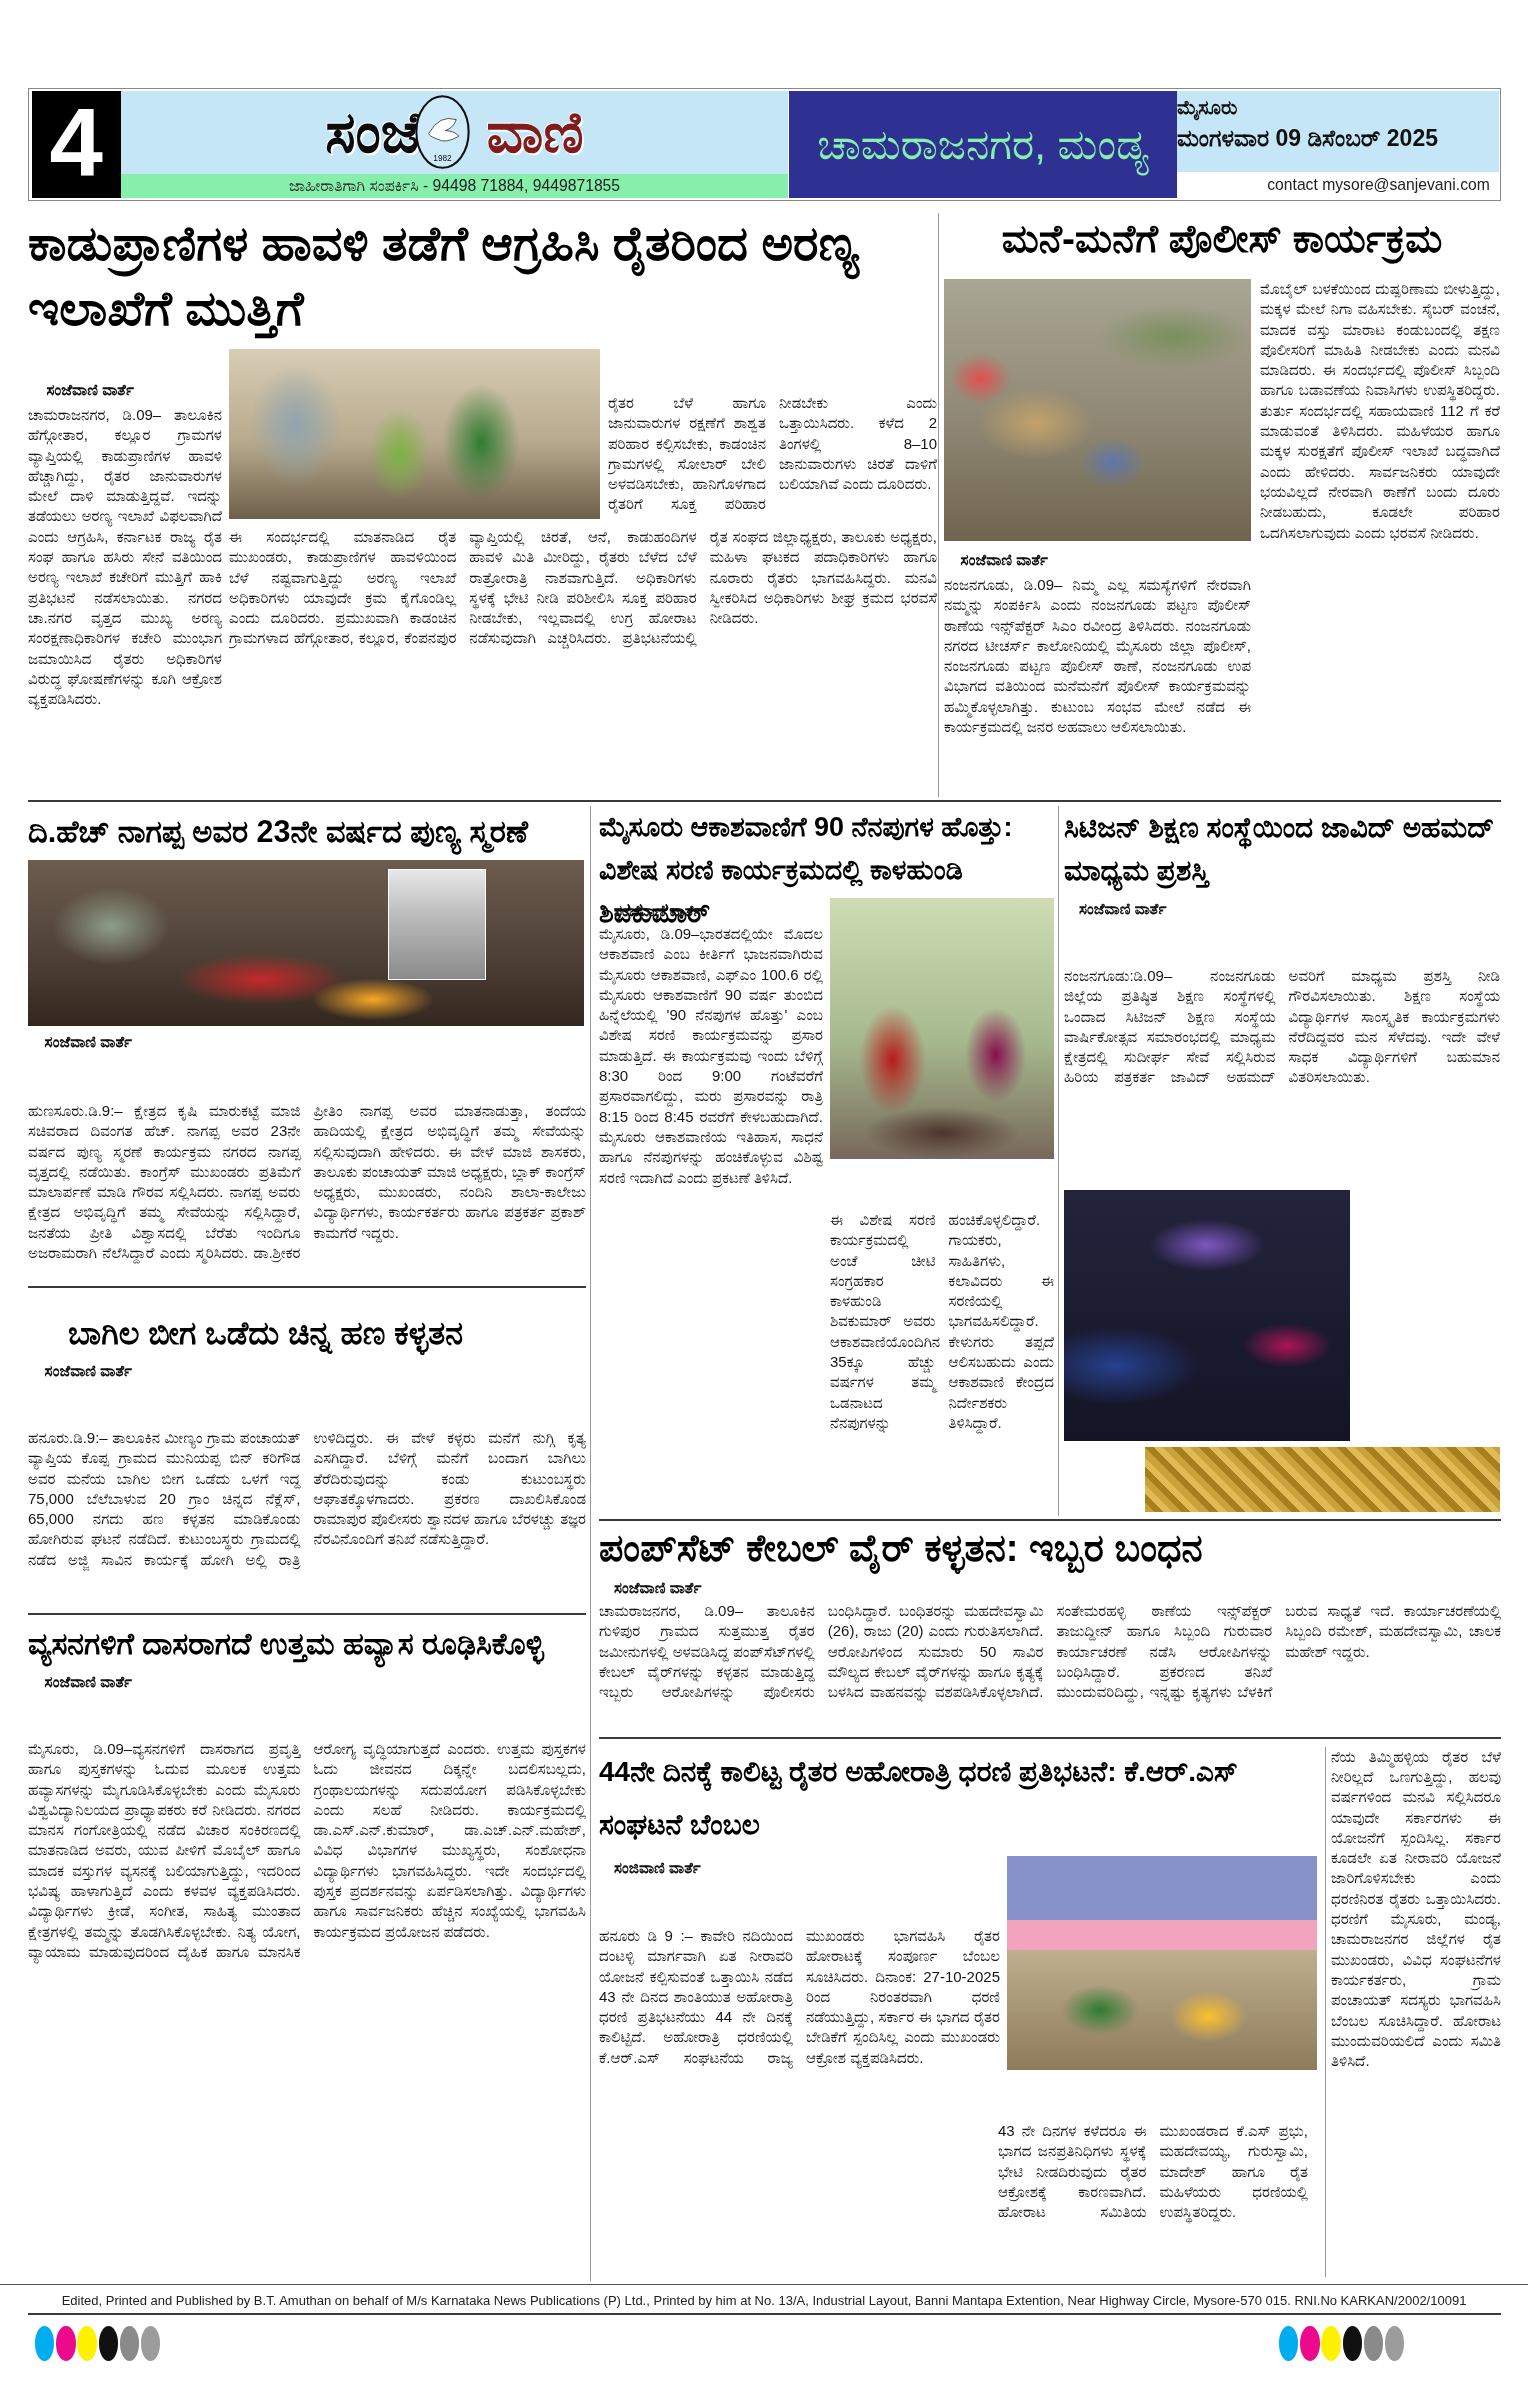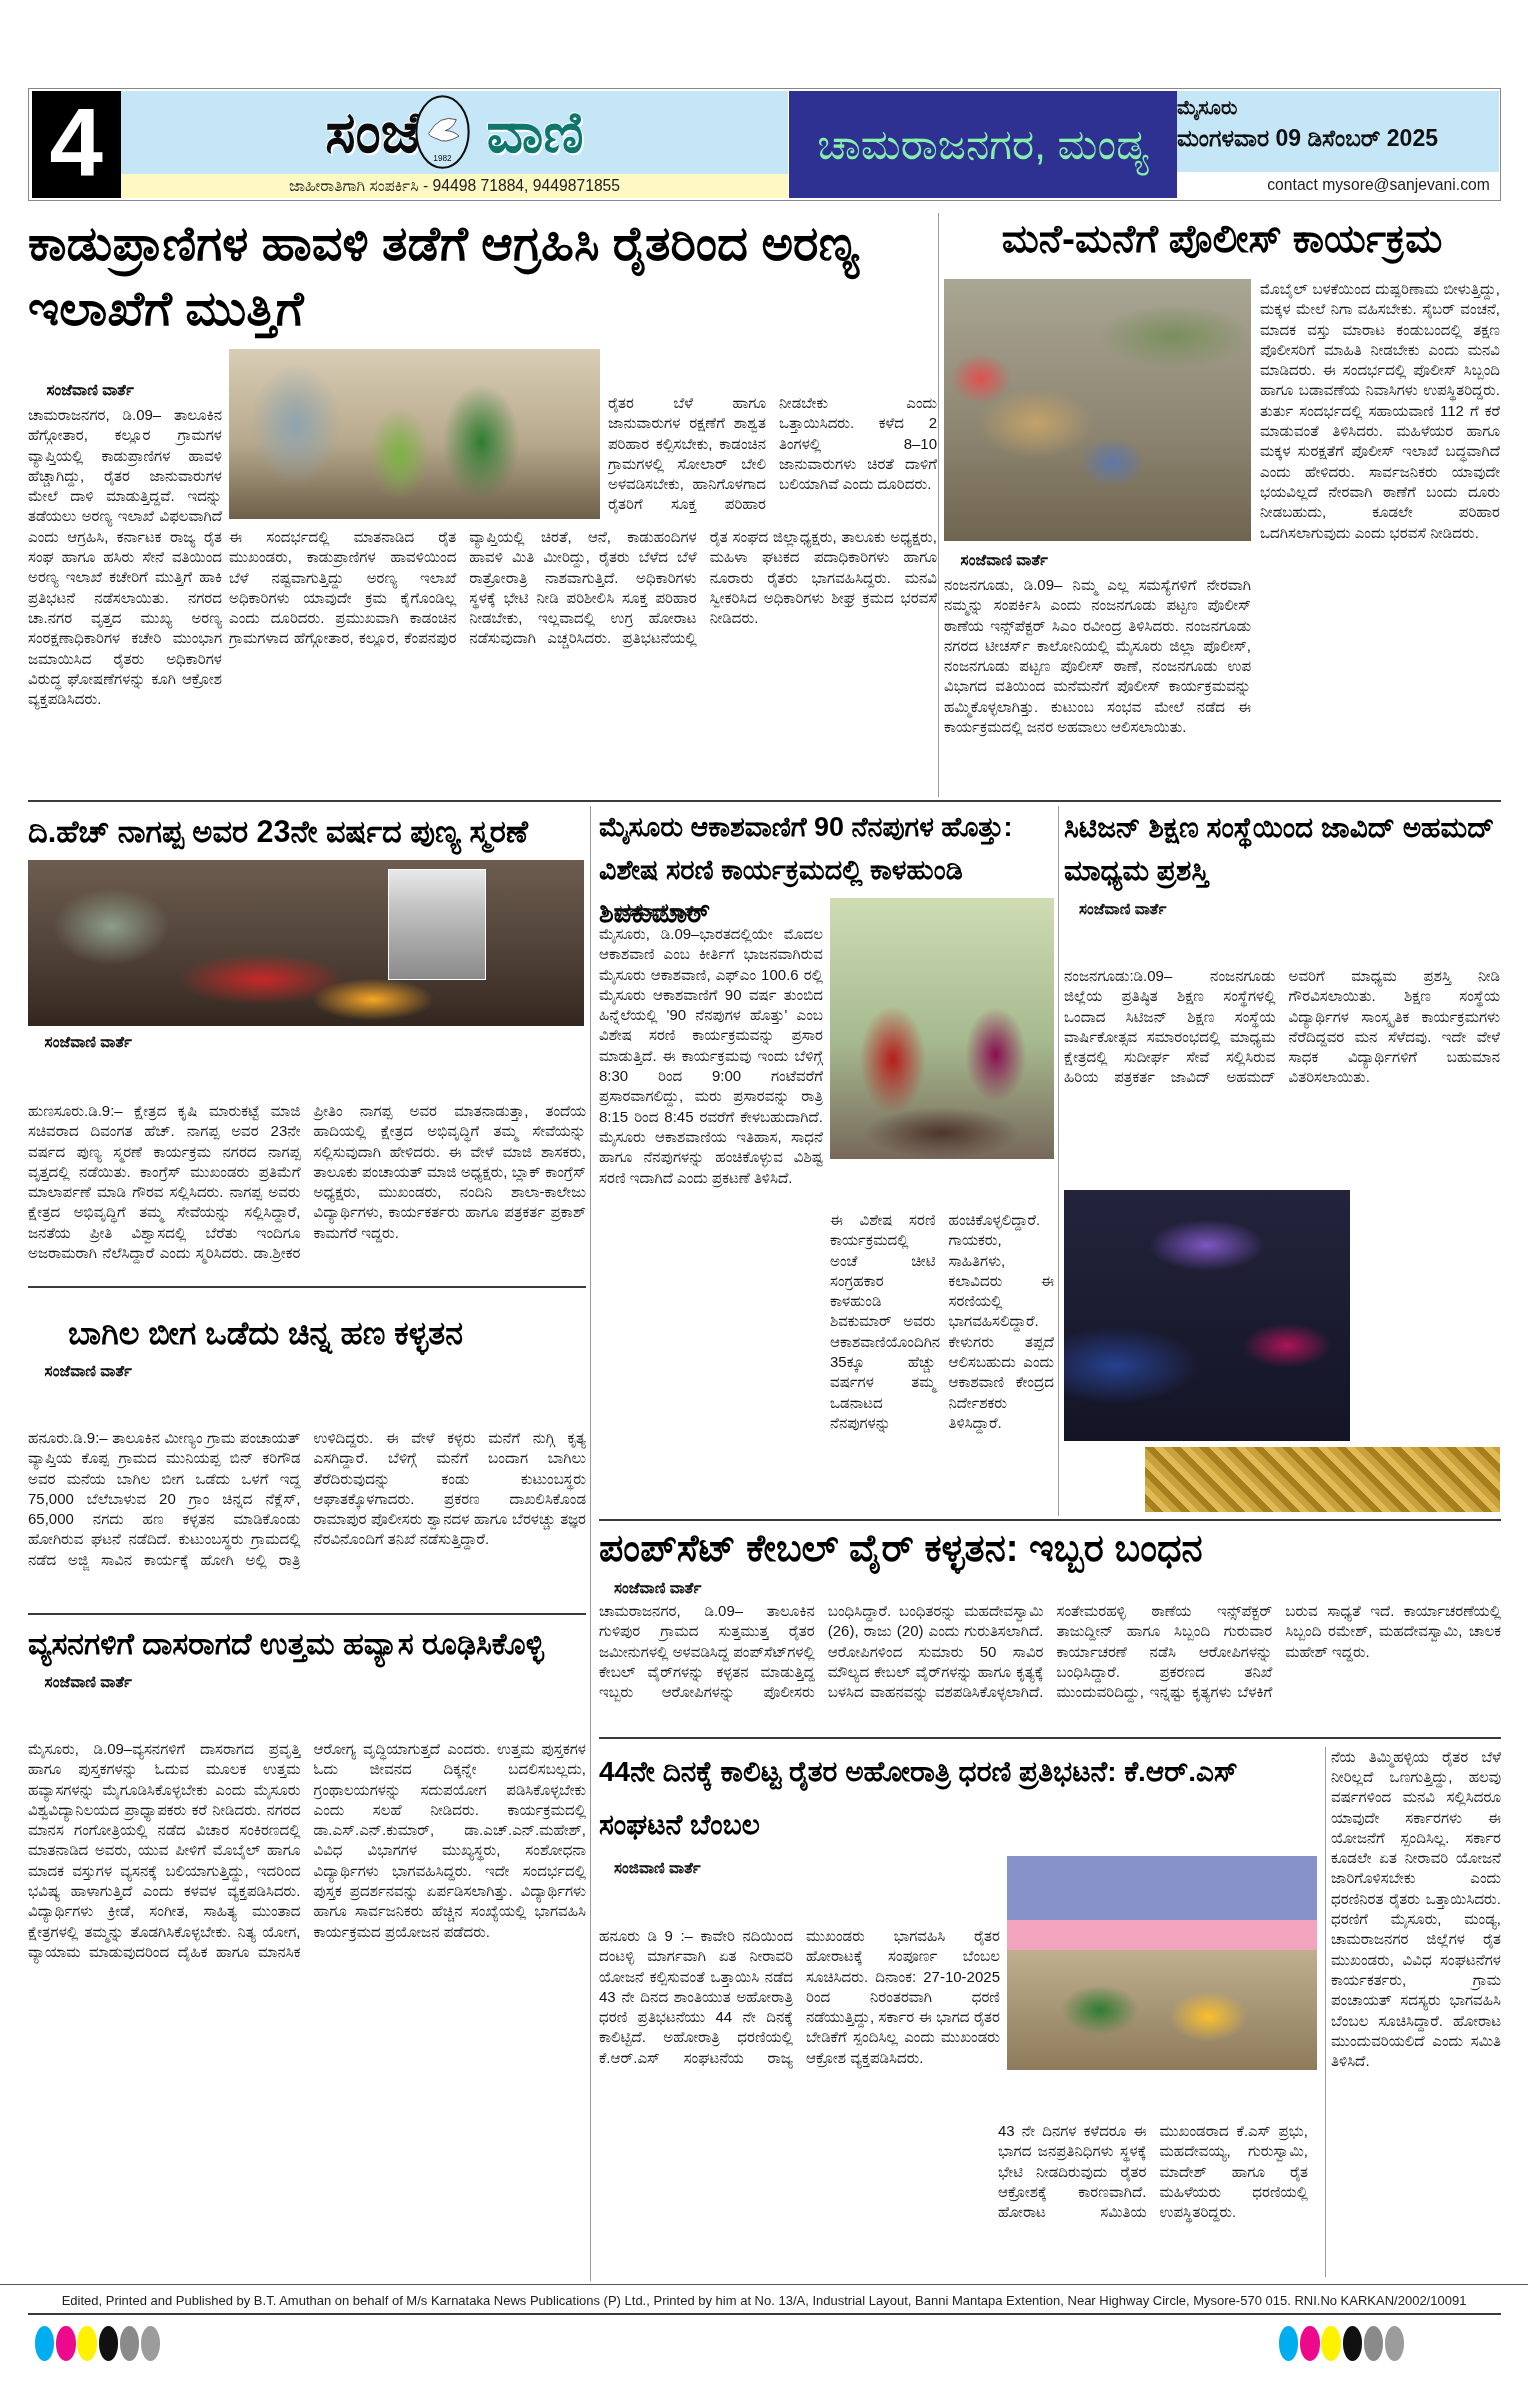--- a/index.html
+++ b/index.html
@@ -59,23 +59,23 @@
   <div class="abs box" style="left:92px;top:1.8px;width:667px;height:107px;border-right:0.9px solid #888;">
     <div class="abs box" style="left:0;top:0;width:667px;height:83px;background:#c5e6f7;text-align:center;">
       <span style="font-size:57px;font-weight:bold;color:#0b0b0b;vertical-align:middle;line-height:83px;text-shadow:1.8px 1.8px 0 #fff,-0.9px -0.9px 0 #fff;">ಸಂಜೆ</span>
       <span class="abs" style="left:294px;top:3.7px;width:55px;height:76px;display:inline-block;">
         <svg width="55" height="76" viewBox="0 0 40 54">
           <ellipse cx="20" cy="27" rx="19" ry="26" fill="#cdeafa" stroke="#111" stroke-width="1.5"></ellipse>
           <path d="M10 28 q8 -14 20 -10 q-2 6 -8 8 q6 0 10 4 q-10 6 -16 2 q-6 -2 -6 -4 z" fill="#ffffff" stroke="#333" stroke-width="0.6"></path>
           <text x="20" y="48" font-size="6" text-anchor="middle" fill="#111">1982</text>
         </svg>
       </span>
-      <span style="font-size:57px;font-weight:bold;color:#0f766e;vertical-align:middle;line-height:83px;margin-left:61px;text-shadow:1.8px 1.8px 0 #fff,-0.9px -0.9px 0 #fff;">ವಾಣಿ</span>
+      <span style="font-size:57px;font-weight:bold;color:#7f1d1d;vertical-align:middle;line-height:83px;margin-left:61px;text-shadow:1.8px 1.8px 0 #fff,-0.9px -0.9px 0 #fff;">ವಾಣಿ</span>
     </div>
-    <div class="abs box" style="left:0;top:83px;width:667px;height:24px;background:#fef9c3;text-align:center;">
+    <div class="abs box" style="left:0;top:83px;width:667px;height:24px;background:#86efac;text-align:center;">
       <span style="font-size:15.7px;line-height:24px;color:#222;">ಜಾಹೀರಾತಿಗಾಗಿ ಸಂಪರ್ಕಿಸಿ - 94498 71884, 9449871855</span>
     </div>
   </div>
   <div class="abs box" style="left:760px;top:1.8px;width:388px;height:107px;background:#2e3192;text-align:center;">
     <span style="color:#86efac;font-weight:normal;font-size:42px;line-height:107px;">ಚಾಮರಾಜನಗರ, ಮಂಡ್ಯ</span>
   </div>
   <div class="abs box" style="left:1148px;top:1.8px;width:322px;height:107px;">
     <div class="abs box" style="left:0;top:0;width:322px;height:81px;background:#c5e6f7;text-align:left;padding:5.5px 9.2px 0 0;">
       <div style="font-size:19.4px;font-weight:bold;color:#111;">ಮೈಸೂರು</div>
       <div style="font-size:23px;font-weight:bold;color:#111;margin-top:5.5px;">ಮಂಗಳವಾರ 09 ಡಿಸೆಂಬರ್ 2025</div>

